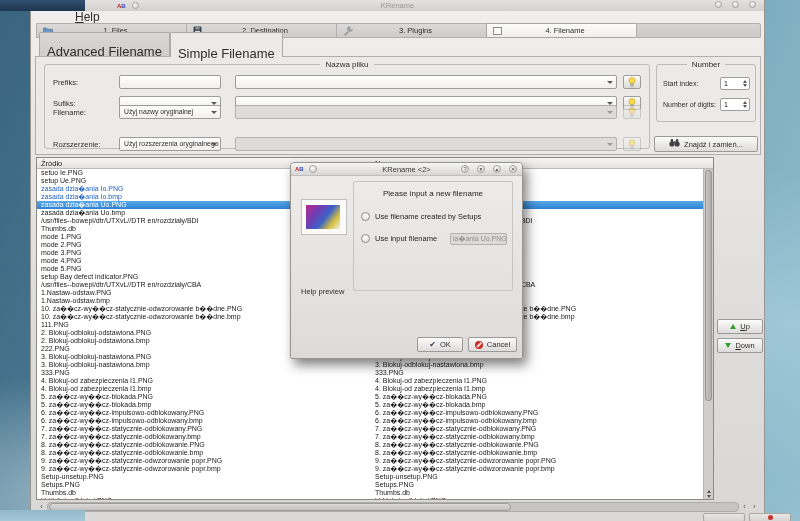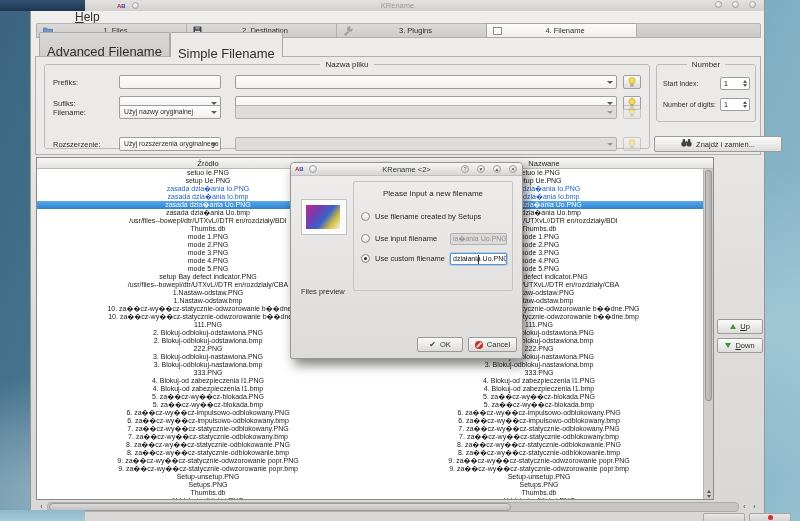--- a/index.html
+++ b/index.html
@@ -70,25 +70,25 @@
   .nrow { position:absolute; left:6px; right:5px; height:13px; display:flex; align-items:center; justify-content:space-between; }
   .nlabel { font-size:7px; color:#2e2e2e; white-space:nowrap; }
   .spin { position:relative; width:30px; height:13px; background:#fff; border:1px solid #9e9d9b; border-radius:2px;
     font-size:7px; line-height:11px; padding-left:3px; color:#111; }
   .spin .arr { position:absolute; right:2px; top:2px; display:flex; flex-direction:column; gap:1px; }
   .t-up { width:0;height:0;border-left:2.5px solid transparent;border-right:2.5px solid transparent;border-bottom:3px solid #555; }
   .t-dn { width:0;height:0;border-left:2.5px solid transparent;border-right:2.5px solid transparent;border-top:3px solid #555; }
 
   .btn { background:linear-gradient(#fbfbfa,#dddcda); border:1px solid #9b9a98; border-radius:2px;
     display:flex; align-items:center; justify-content:center; font-size:7.5px; color:#2e2e2e; gap:4px; }
-  .find-btn { position:absolute; left:618px; top:79px; width:128px; height:16px; }
+  .find-btn { position:absolute; left:618px; top:79px; width:104px; height:16px; }
 
   
   .filelist { position:absolute; left:5px; top:157px; width:678px; height:343px;
-    background:#fff; border:1px solid #8c8b89;text-align:center; }
+    background:#fff; border:1px solid #8c8b89; }
   .lheader { position:absolute; left:0; top:0; right:0; height:11px;
     background:linear-gradient(#f5f5f4,#e4e3e2); border-bottom:1px solid #bcbbb9;
     font-size:7.5px; color:#1e1e1e; display:flex; align-items:center; }
   .lh1 { padding-left:4px; width:338px; } .lh2 { flex:1; }
   .lrows { position:absolute; left:0; top:11px; right:10px; bottom:0; overflow:hidden; }
   .lrow { display:flex; height:8px; line-height:8px; font-size:7px; color:#191919; white-space:nowrap; }
   .lrow .c1 { flex:0 0 338px; padding-left:4px; overflow:hidden; }
   .lrow .c2 { flex:1; overflow:hidden; }
   .lrow.bluetext { color:#1d5fc0; }
   .lrow.sel { background:linear-gradient(#58a9e8,#2f82d2); color:#fff; }
@@ -539,41 +539,36 @@
         <span class="d-circle">?</span>
         <span class="d-circle">▾</span>
         <span class="d-circle">▴</span>
         <span class="d-circle">✕</span>
       </span>
     </div>
 
     <div class="preview-box">
       <div class="preview-img"></div>
     </div>
-    <span class="preview-label">Files preview</span>
+    <span class="preview-label">Help preview</span>
 
     <div class="d-frame">
       <div class="d-prompt">Please input a new filename</div>
 
       <div class="d-radio-row" style="top:28px;">
         <span class="radio"></span>
         <span class="d-radio-label">Use filename created by Setups</span>
       </div>
 
       <div class="d-radio-row" style="top:50px;">
         <span class="radio"></span>
         <span class="d-radio-label">Use input filename</span>
         <span class="d-input disabled">ia�ania Uo.PNG</span>
       </div>
 
-      <div class="d-radio-row" style="top:70px;">
-        <span class="radio checked"></span>
-        <span class="d-radio-label">Use custom filename</span>
-        <span class="d-input focused">działania Uo.PNG</span>
-      </div>
     </div>
 
     <div class="btn d-btn ok-btn">
       <span class="check-glyph">✔</span>
       <span>OK</span>
     </div>
     <div class="btn d-btn cancel-btn">
       <span class="cancel-glyph"></span>
       <span>Cancel</span>
     </div>

